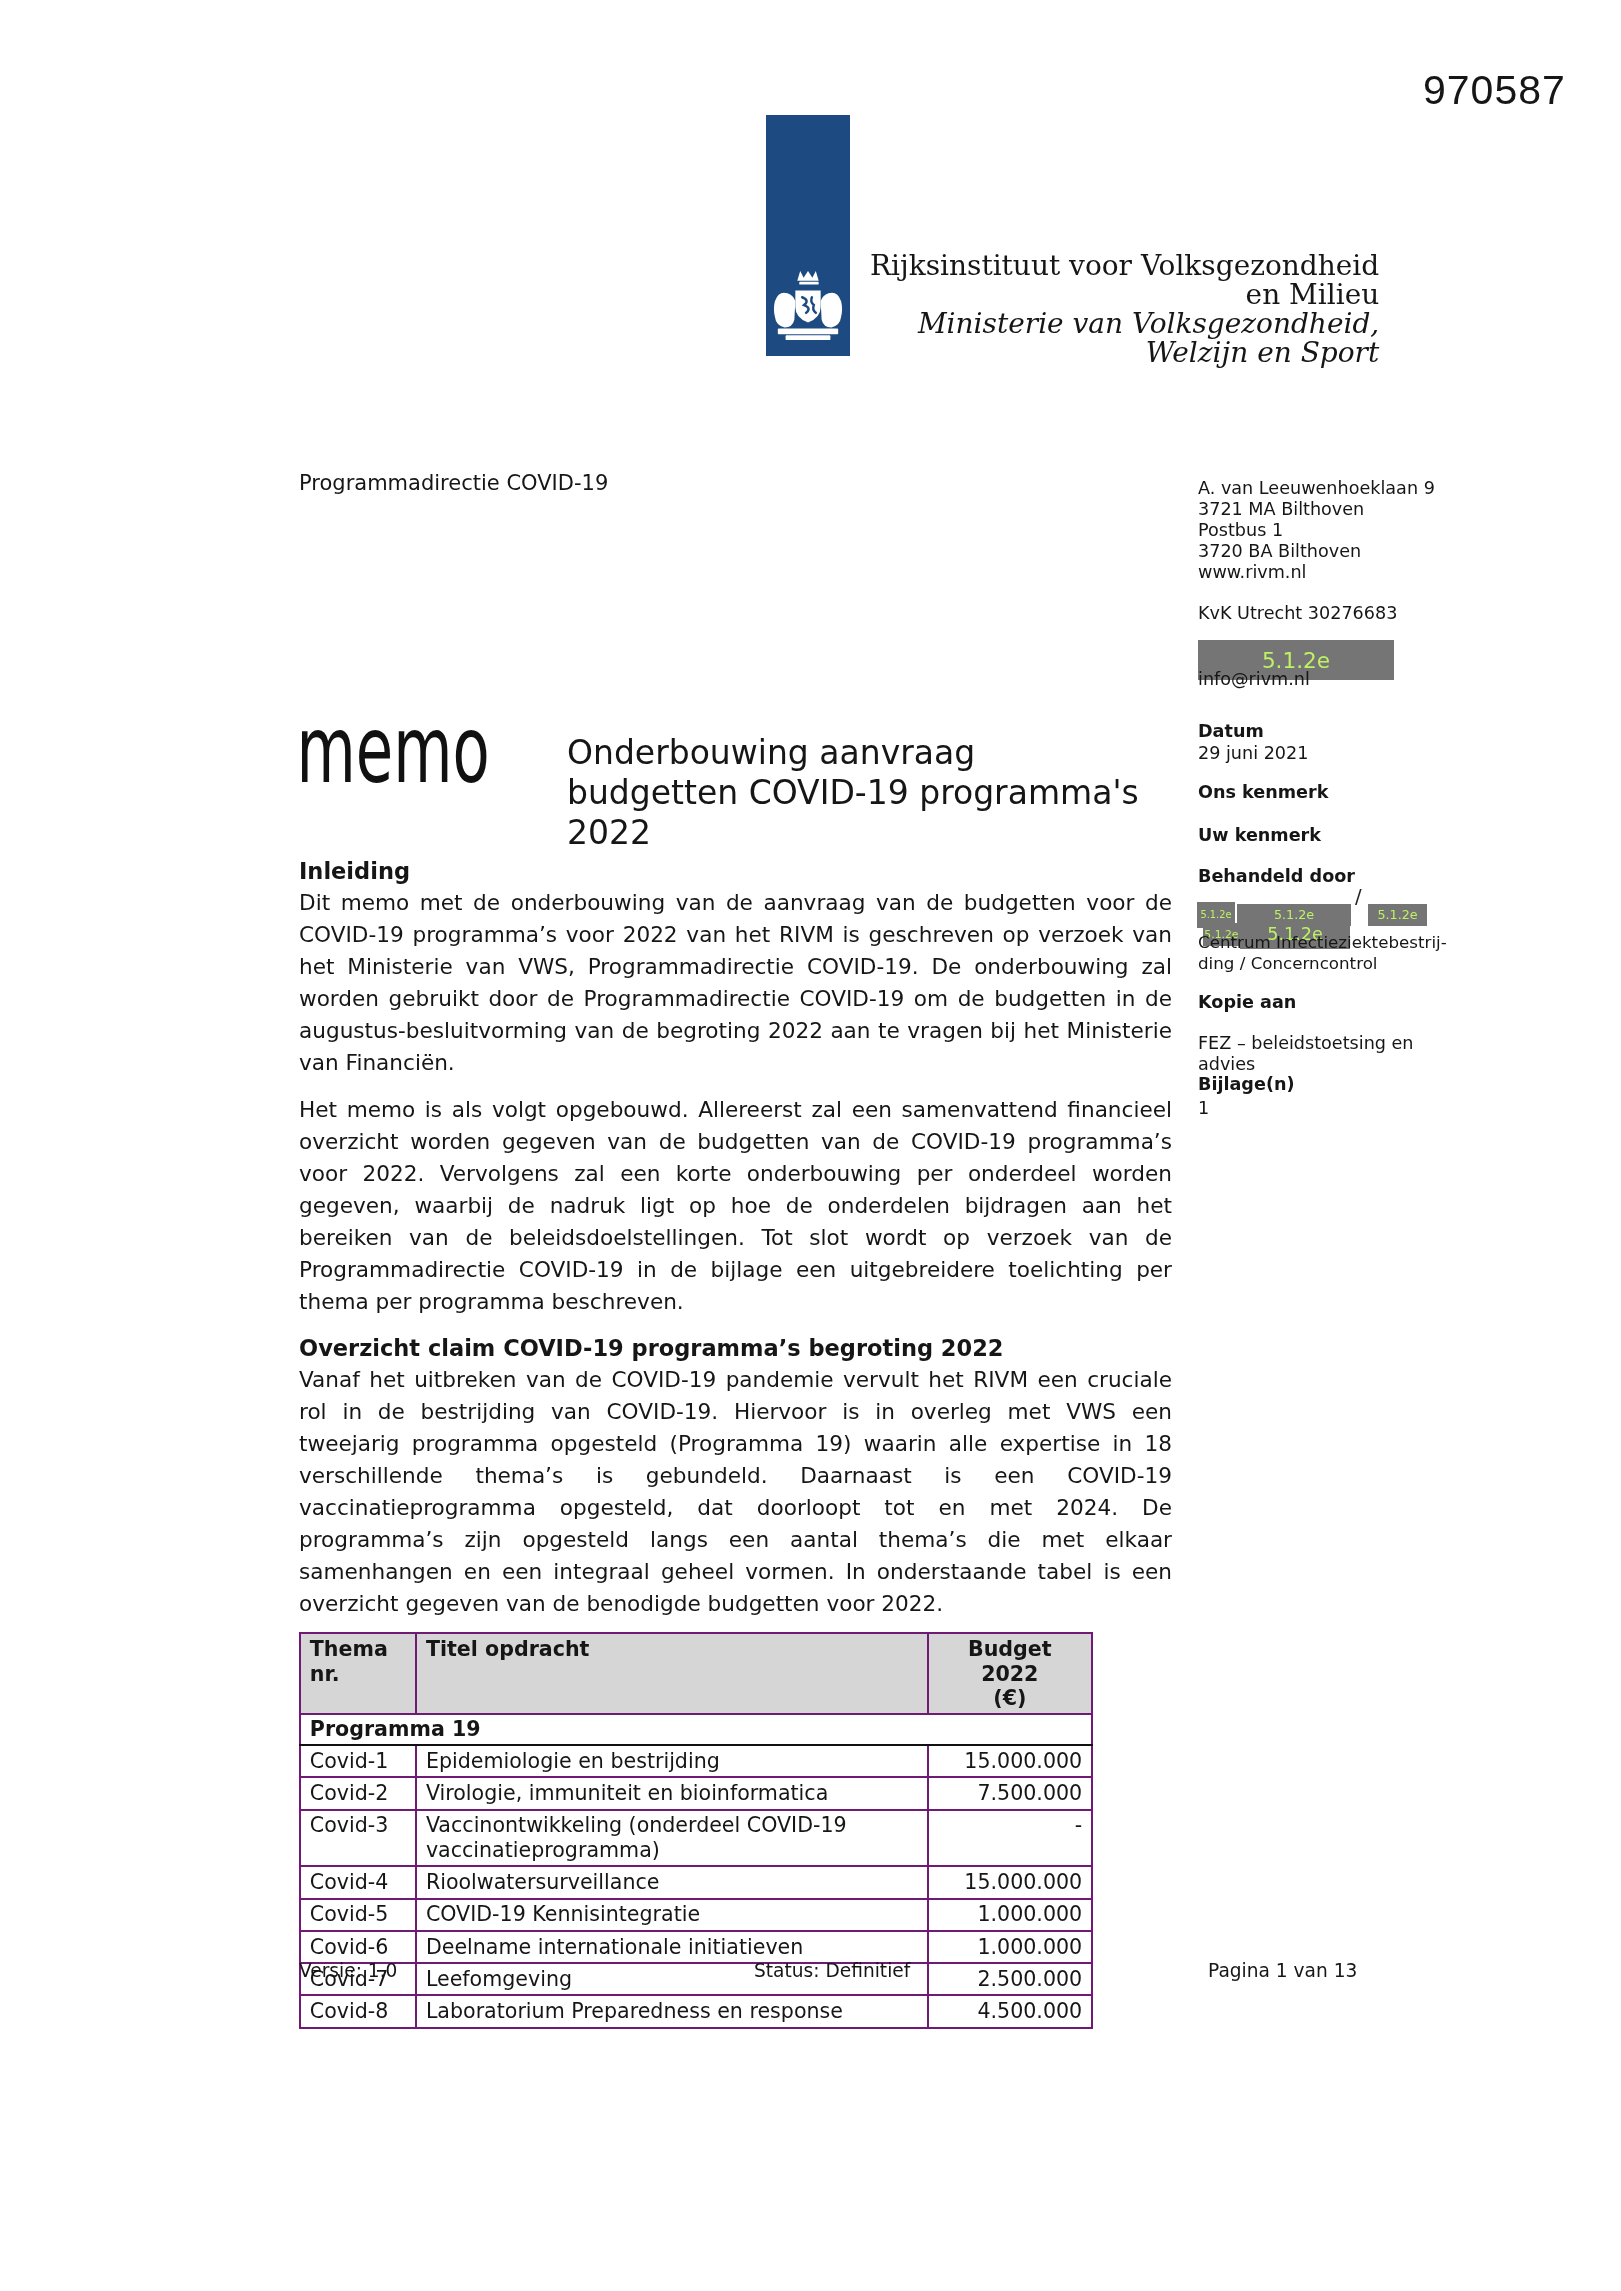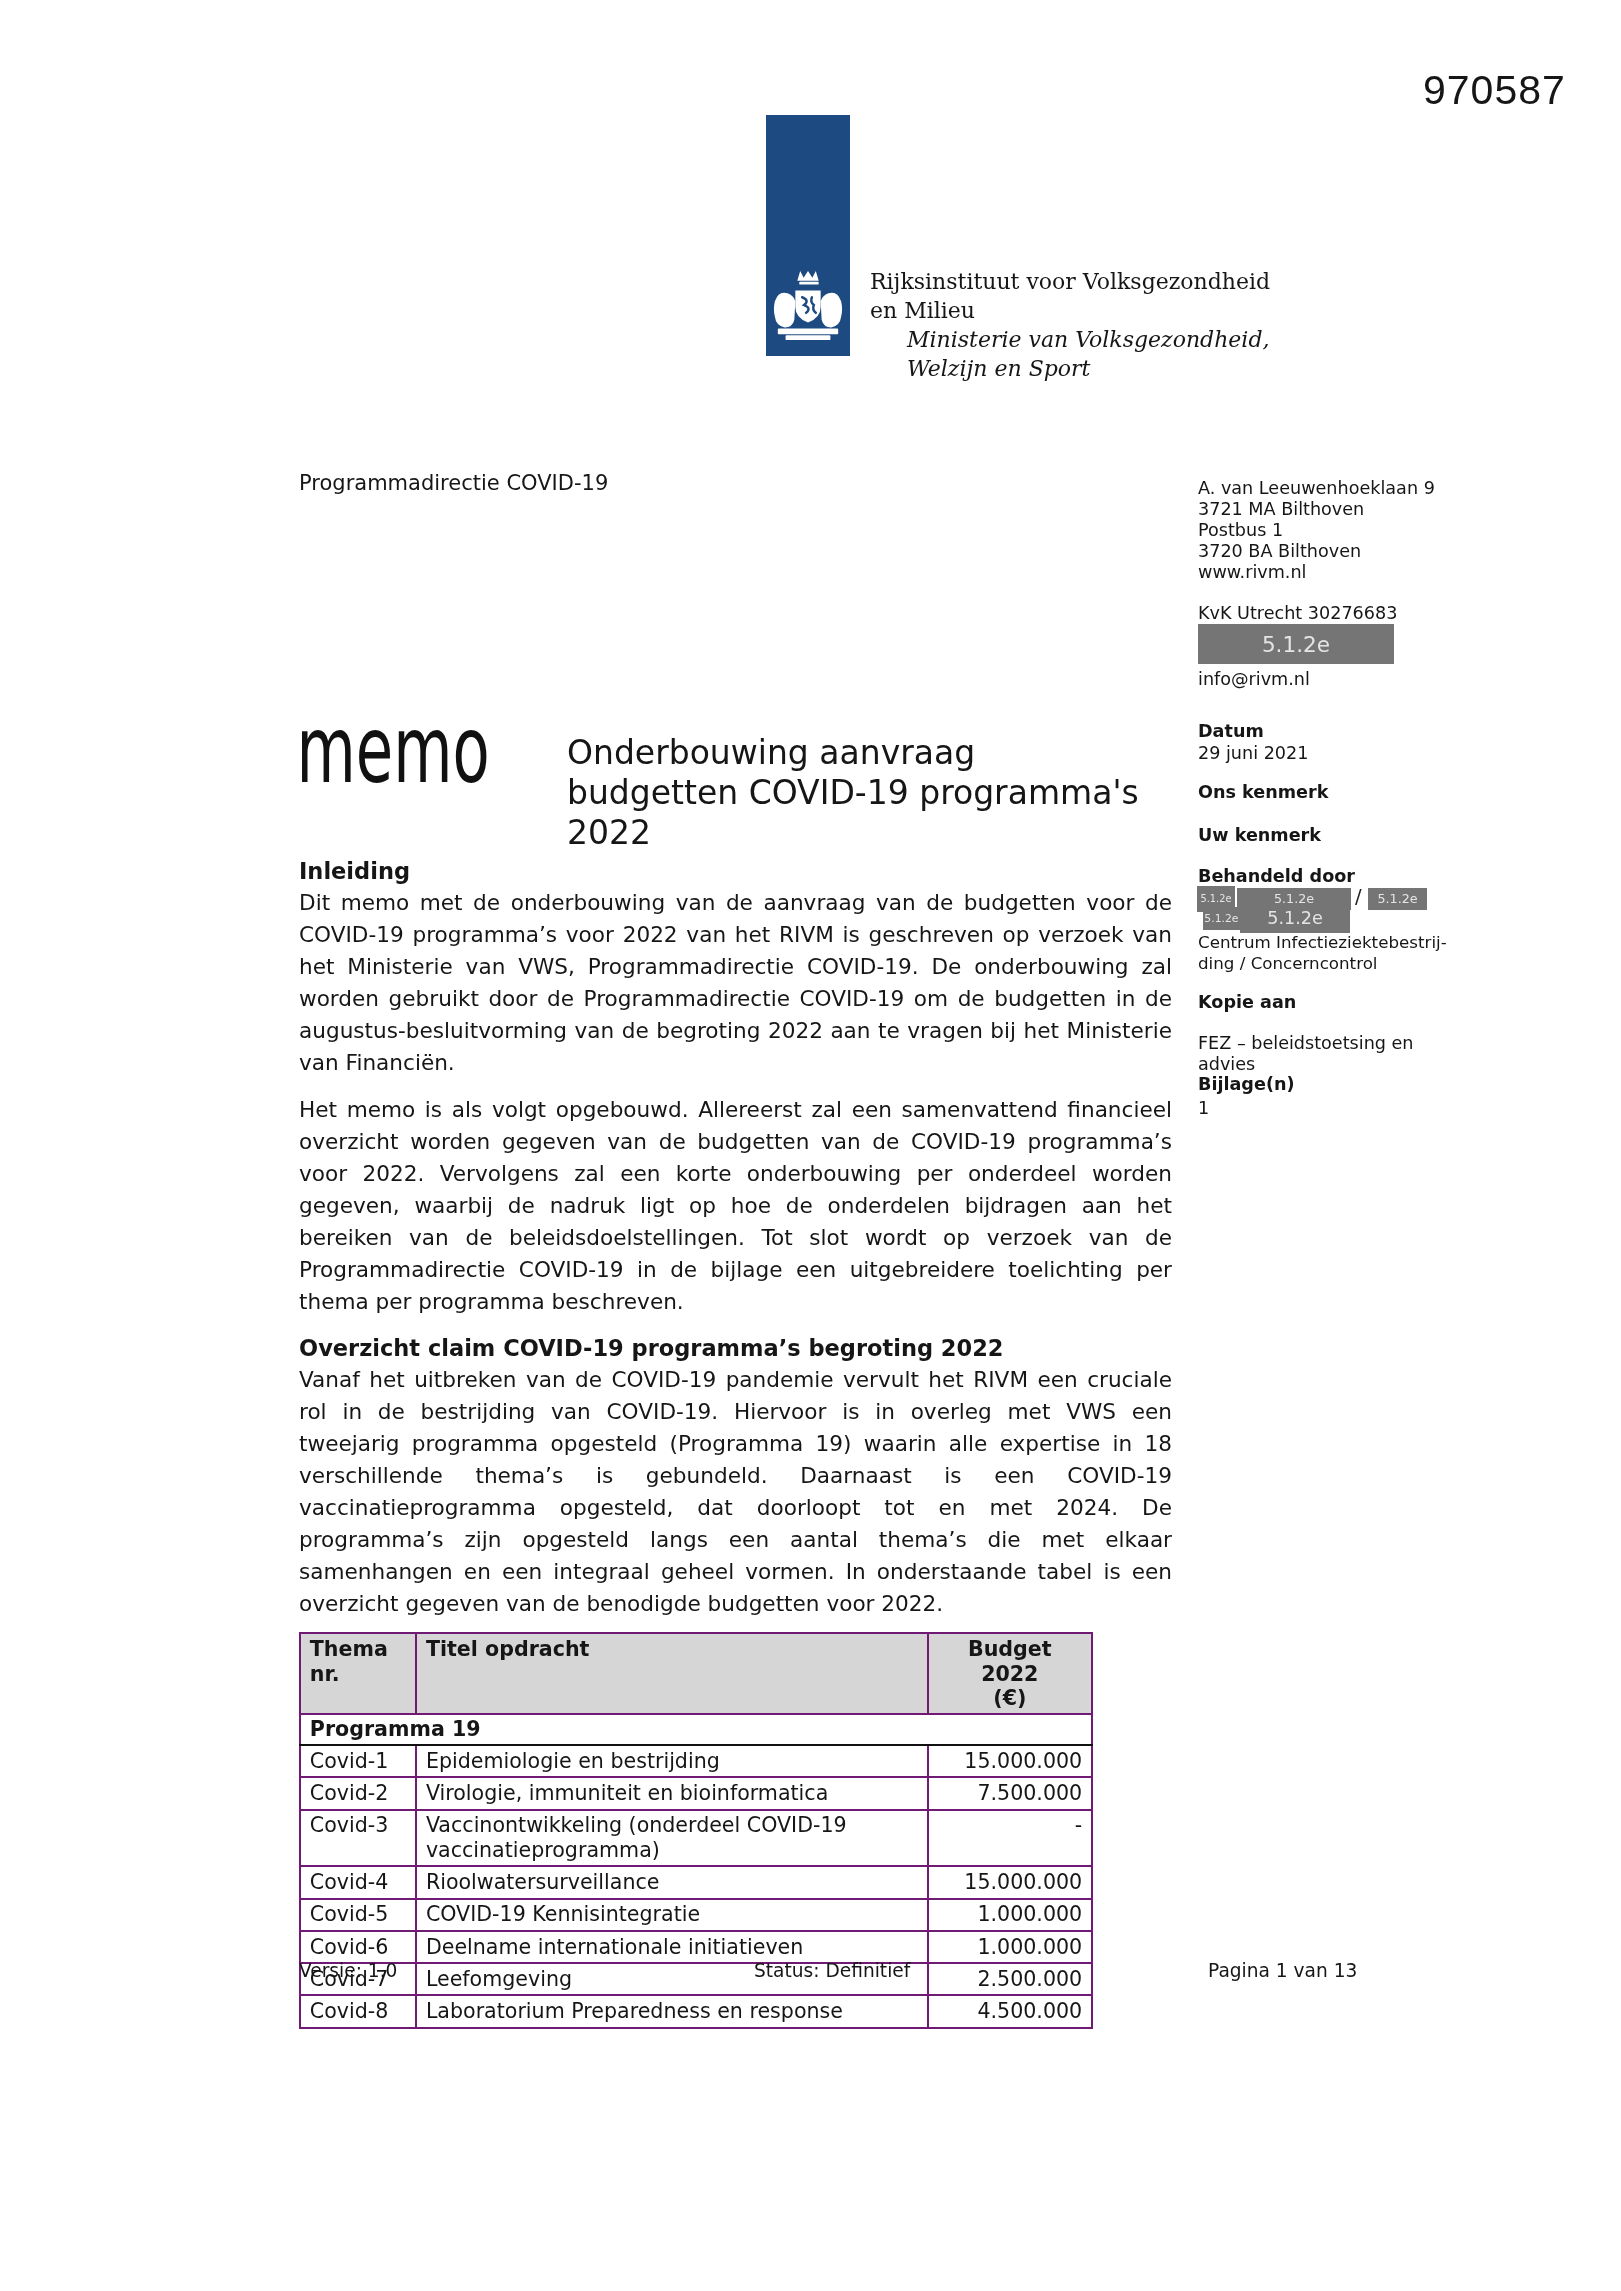--- a/index.html
+++ b/index.html
@@ -14,32 +14,32 @@
     font-family:"DejaVu Sans",sans-serif;color:var(--ink);margin:0 auto;
     overflow:hidden;
   }
   
   .doc-number{position:absolute;left:1423px;top:67px;font-size:41px;
     font-family:"Liberation Sans",sans-serif;letter-spacing:1px;}
   
   .logo-bar{position:absolute;left:766px;top:115px;width:84px;height:241px;
     background:var(--logo-blue);}
   .logo-crest{position:absolute;left:50%;bottom:9.8px;transform:translateX(-50%);}
-  .logo-text{position:absolute;left:870px;top:267px;font-family:"DejaVu Serif",serif;
-    font-size:22px;line-height:29px;white-space:nowrap;}
+  .logo-text{position:absolute;left:870px;top:251px;font-family:"DejaVu Serif",serif;
+    font-size:28px;line-height:29px;white-space:nowrap;text-align:right;}
   .logo-text .it{font-style:italic;margin-left:37px;}
   
   .department{position:absolute;left:299px;top:471px;font-size:21px;}
   
   .sidebar{position:absolute;left:1198px;top:473px;width:245px;font-size:17.6px;
     line-height:21px;}
   .sidebar .sb{position:absolute;left:0;white-space:nowrap;}
   .sidebar .lbl{font-weight:bold;}
-  .redact{background:var(--redaction-gray);color:#e5e5e5;display:flex;
-    align-items:center;justify-content:center;}
+  .redact{background:var(--redaction-gray);color:#bef264;display:flex;
+    align-items:center;justify-content:center;margin-top:16px;}
   .bigbar{width:196px;height:40px;font-size:21.6px;}
   .redrow{position:absolute;left:0;height:31px;width:245px;}
   .redrow .redact{position:absolute;}
   .slash{position:absolute;color:#222;font-size:19.6px;top:0;}
   .org{font-size:16.7px;line-height:21px;}
   
   .memo-svg{position:absolute;left:294px;top:712px;}
   .memo-svg text{font-family:"DejaVu Sans",sans-serif;font-size:95px;fill:#111;}
   .memo-subtitle{position:absolute;left:567px;top:733px;width:573px;
     font-size:33px;line-height:40px;}

